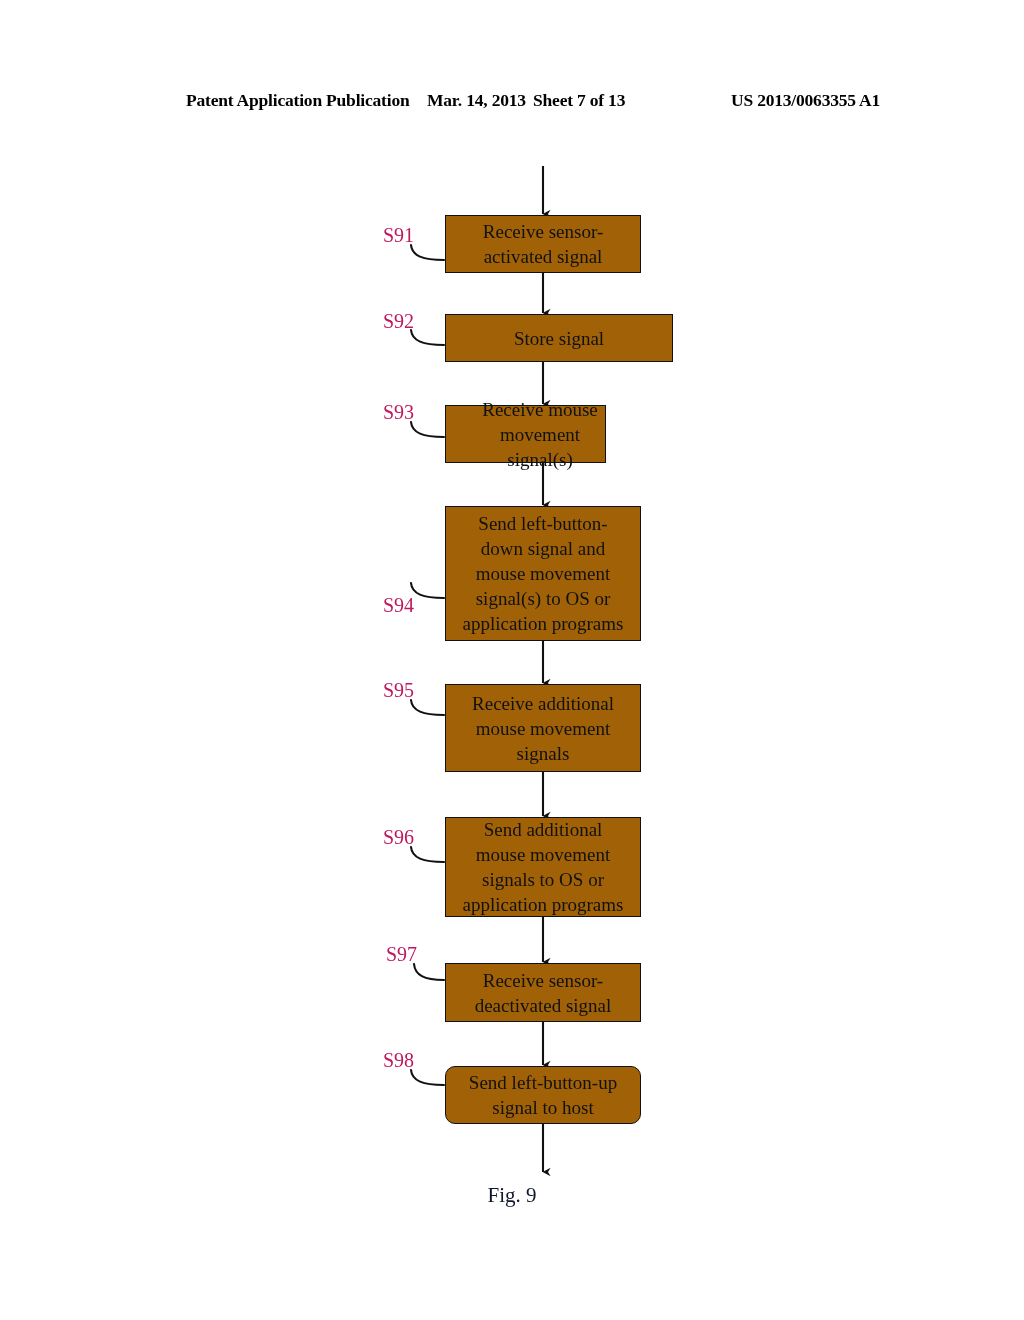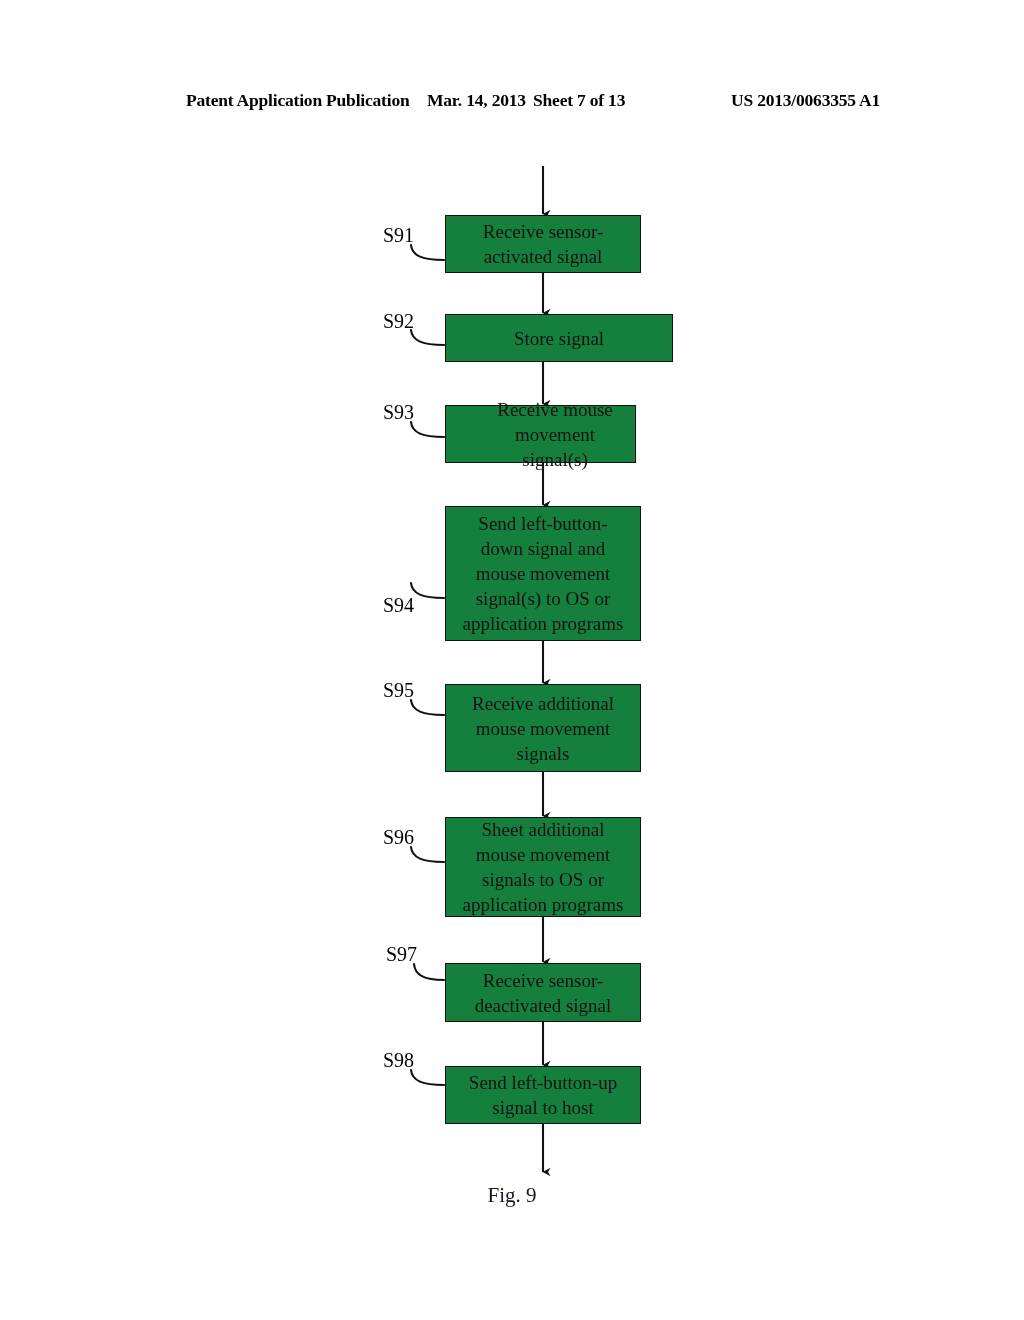--- a/index.html
+++ b/index.html
@@ -52,42 +52,42 @@
     position: absolute;
     left: 0;
     top: 0;
   }
 
   
   .fc-box {
     position: absolute;
     box-sizing: border-box;
     border: 1.8px solid #111111;
-    background: #15803d;
+    background: #a16207;
     display: flex;
     align-items: center;
     justify-content: center;
     text-align: center;
   }
   .fc-box-text {
     font-family: "Liberation Serif", "DejaVu Serif", serif;
     font-size: 19px;
     line-height: 25px;
     color: #111111;
     padding: 0 6px;
     white-space: pre-line;
   }
 
   
   .step-label {
     position: absolute;
     font-family: "Liberation Serif", "DejaVu Serif", serif;
     font-size: 20px;
     line-height: 22px;
-    color: #000000;
+    color: #be185d;
     white-space: nowrap;
   }
 
   
   #fig-caption {
     position: absolute;
     left: 0;
     top: 1183px;
     width: 1024px;
     text-align: center;
@@ -159,50 +159,50 @@
 
   <div class="fc-box" style="left:445px; top:215px; width:196px; height:58px;">
     <span class="fc-box-text">Receive sensor-
 activated signal</span>
   </div>
 
   <div class="fc-box" style="left:445px; top:314px; width:228px; height:48px;">
     <span class="fc-box-text">Store signal</span>
   </div>
 
-  <div class="fc-box" style="left:445px; top:405px; width:191px; height:58px;padding-left:29px;">
+  <div class="fc-box" style="left:445px; top:405px; width:161px; height:58px;padding-left:29px;">
     <span class="fc-box-text">Receive mouse
 movement signal(s)</span>
   </div>
 
   <div class="fc-box" style="left:445px; top:506px; width:196px; height:135px;">
     <span class="fc-box-text">Send left-button-
 down signal and
 mouse movement
 signal(s) to OS or
 application programs</span>
   </div>
 
   <div class="fc-box" style="left:445px; top:684px; width:196px; height:88px;">
     <span class="fc-box-text">Receive additional
 mouse movement
 signals</span>
   </div>
 
   <div class="fc-box" style="left:445px; top:817px; width:196px; height:100px;">
-    <span class="fc-box-text">Sheet additional
+    <span class="fc-box-text">Send additional
 mouse movement
 signals to OS or
 application programs</span>
   </div>
 
   <div class="fc-box" style="left:445px; top:963px; width:196px; height:59px;">
     <span class="fc-box-text">Receive sensor-
 deactivated signal</span>
   </div>
 
-  <div class="fc-box" style="left:445px; top:1066px; width:196px; height:58px;">
+  <div class="fc-box" style="left:445px; top:1066px; width:196px; height:58px;border-radius:10px;">
     <span class="fc-box-text">Send left-button-up
 signal to host</span>
   </div>
 
   <div id="fig-caption">Fig. 9</div>
 </div>
 
 </body></html>

